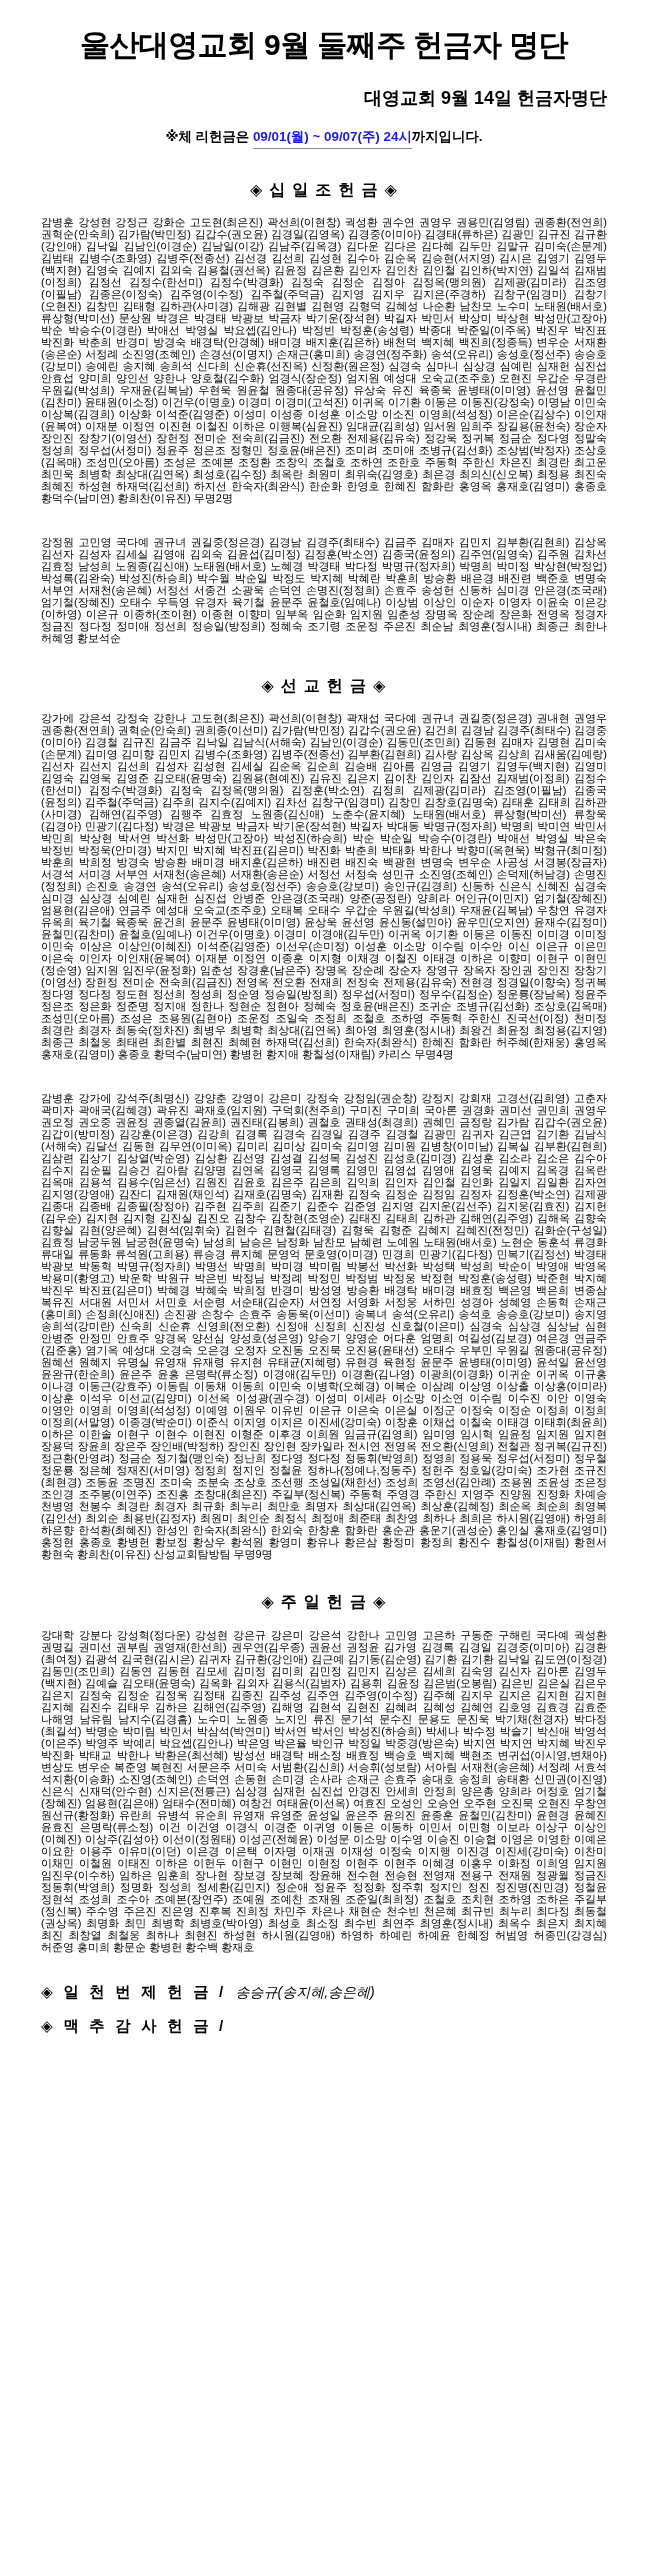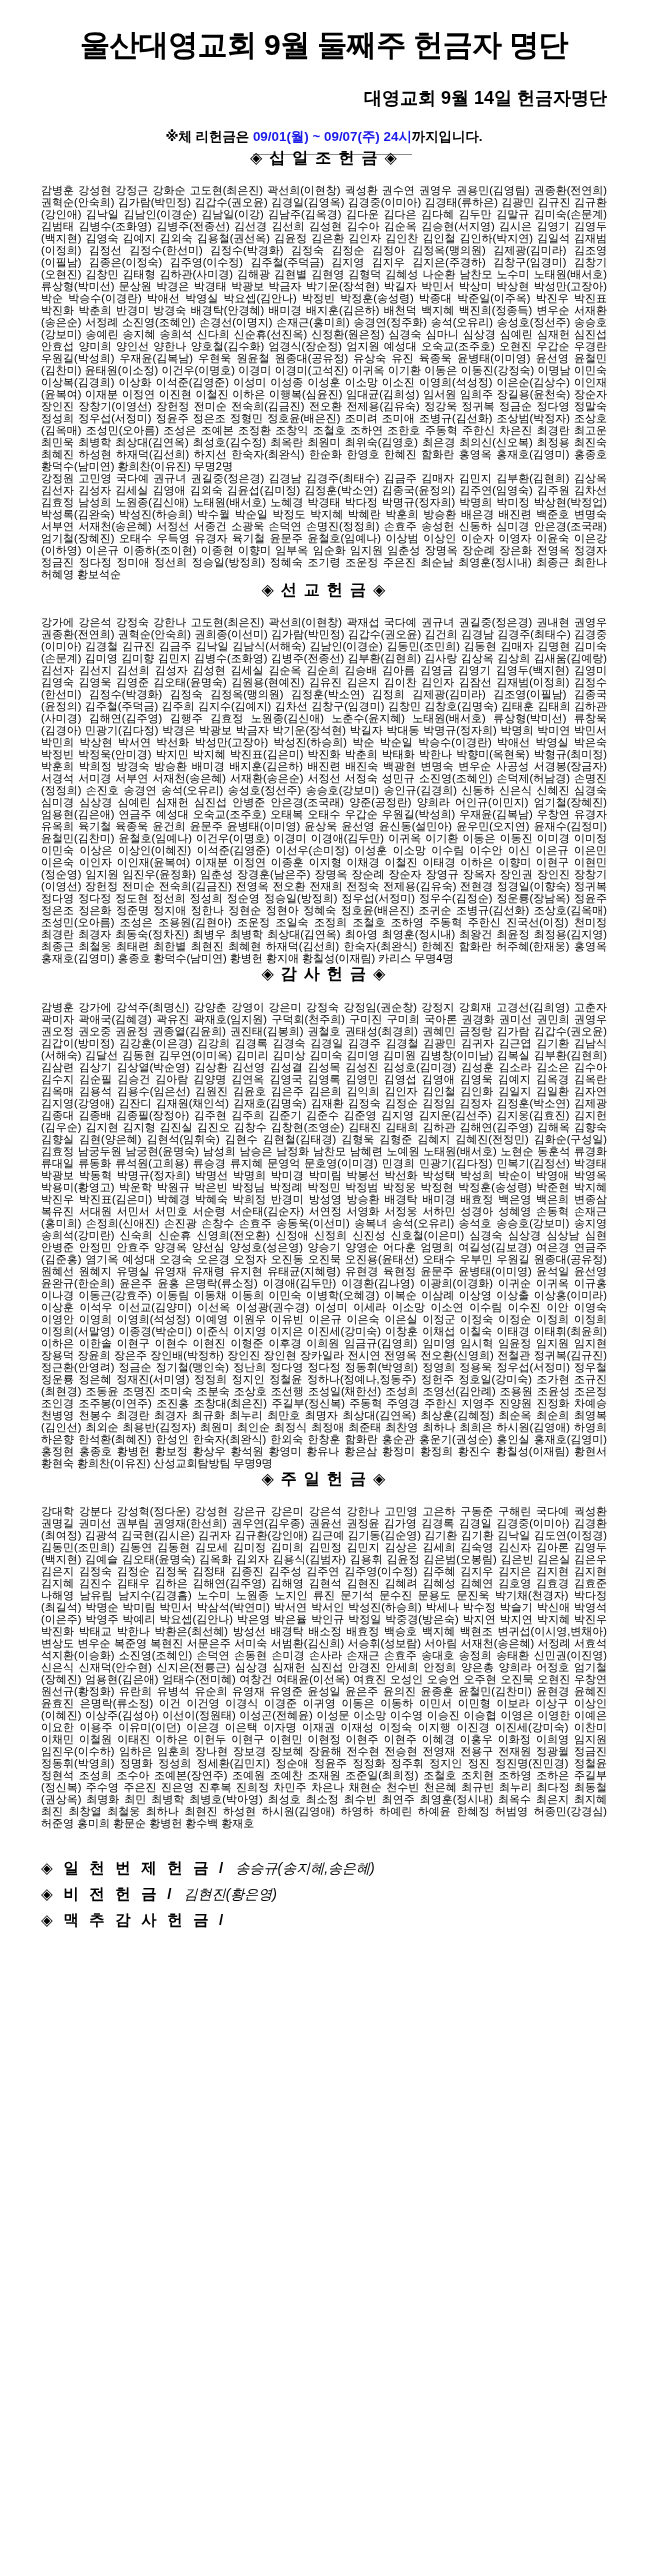--- a/index.html
+++ b/index.html
@@ -28,44 +28,44 @@
   .notes{text-align:center;}
   .note{
     font-size:13.4px;
     font-weight:700;
     line-height:23px;
     margin:0;
   }
   .note .hl{
     color:var(--accent,#1c1cea);
     border-bottom:1.3px solid #8a8a8a;
-    padding-bottom:10px;
+    padding-bottom:4px;
     font-weight:700;
   }
-  .sec{}
+  .sec{margin-top:32px;}
   .sec-title{
     font-size:16px;
     font-weight:800;
     text-align:center;
     letter-spacing:1.3px;
     margin:0 0 15.3px 0;
   }
   .names{
     font-size:11px;
     line-height:12px;
     text-align:justify;
     word-break:keep-all;
     margin:0;
   }
   .specials{margin-top:29px;}
   .special{
     display:flex;
     align-items:baseline;
     gap:9px;
-    margin-top:5px;
+    margin-top:13px;
   }
   .sp-label{
     font-size:15.3px;
     font-weight:800;
     letter-spacing:3.2px;
     white-space:nowrap;
   }
   .sp-names{
     font-size:14px;
     font-weight:400;
@@ -93,39 +93,34 @@
   <section class="sec">
     <p class="names">강정원 고민영 국다예 권규녀 권길중(정은경) 김경남 김경주(최태수) 김금주 김매자 김민지 김부환(김현희) 김상옥 김선자 김성자 김세실 김영애 김외숙 김윤섭(김미정) 김정훈(박소연) 김종국(윤정의) 김주연(임영숙) 김주원 김차선 김효정 남성희 노원종(김신애) 노태원(배서호) 노혜경 박경태 박다정 박명규(정자희) 박명희 박미정 박상현(박정업) 박성록(김완숙) 박성진(하승희) 박수월 박순일 박정도 박지혜 박혜란 박훈희 방승환 배은경 배진련 백준호 변명숙 서부연 서재천(송은혜) 서정선 서종건 소광욱 손덕연 손명진(정정희) 손효주 송성헌 신동하 심미경 안은경(조국래) 엄기철(장혜진) 오태수 우득영 유경자 육기철 윤문주 윤철호(임예나) 이상범 이상인 이순자 이영자 이윤숙 이은강(이하영) 이은규 이종하(조이현) 이종현 이향미 임부옥 임순화 임지원 임춘성 장명옥 장순례 장은화 전영옥 정경자 정금진 정다정 정미애 정선희 정승일(방정희) 정혜숙 조기령 조운정 주은진 최순남 최영훈(정시내) 최종근 최한나 허혜영 황보석순</p>
   </section>
 
   <section class="sec">
     <h3 class="sec-title">◈ 선 교 헌 금 ◈</h3>
     <p class="names">강가에 강은석 강정숙 강한나 고도현(최은진) 곽선희(이현창) 곽재섭 국다예 권규녀 권길중(정은경) 권내현 권영우 권종환(전연희) 권혁순(안숙희) 권희종(이선미) 김가람(박민정) 김갑수(권오윤) 김건희 김경남 김경주(최태수) 김경중(이미아) 김경철 김규진 김금주 김낙일 김남식(서해숙) 김남인(이경순) 김동민(조민희) 김동현 김매자 김명현 김미숙(손문계) 김미영 김미향 김민지 김병수(조화영) 김병주(전종선) 김부환(김현희) 김사랑 김상옥 김상희 김새움(김예랑) 김선자 김선지 김선희 김성자 김성현 김세실 김순옥 김순희 김승배 김아름 김영금 김영기 김영두(백지현) 김영미 김영숙 김영욱 김영준 김오태(윤명숙) 김원용(현예진) 김유진 김은지 김이찬 김인자 김잠선 김재범(이정희) 김정수(한선미) 김정수(박경화) 김정숙 김정옥(맹의원) 김정훈(박소연) 김정희 김제광(김미라) 김조영(이필남) 김종국(윤정의) 김주철(주덕금) 김주희 김지수(김예지) 김차선 김창구(임경미) 김창민 김창호(김명숙) 김태훈 김태희 김하관(사미경) 김해연(김주영) 김행주 김효정 노원종(김신애) 노춘수(윤지혜) 노태원(배서호) 류상형(박미선) 류창욱(김경아) 민광기(김다정) 박경은 박광보 박금자 박기운(장석현) 박길자 박대동 박명규(정자희) 박명희 박미연 박민서 박민희 박상현 박서연 박선화 박성만(고장아) 박성진(하승희) 박순 박순일 박승수(이경란) 박애선 박영실 박은숙 박정빈 박정욱(안미경) 박지민 박지혜 박진표(김은미) 박진화 박춘희 박태화 박한나 박향미(옥현욱) 박형규(최미정) 박훈희 박희정 방경숙 방승환 배미경 배지훈(김은하) 배진련 배진숙 백광현 변명숙 변우순 사공성 서경봉(장금자) 서경석 서미경 서부연 서재천(송은혜) 서재환(송은순) 서정선 서정숙 성민규 소진영(조혜인) 손덕제(허남경) 손명진(정정희) 손진호 송경연 송석(오유리) 송성호(정선주) 송승호(강보미) 송인규(김경희) 신동하 신은식 신혜진 심경숙 심미경 심상경 심예린 심재헌 심진섭 안병준 안은경(조국래) 양준(공정란) 양희라 어인규(이민지) 엄기철(장혜진) 엄용현(김은애) 연금주 예성대 오숙교(조주호) 오태복 오태수 우갑순 우원길(박성희) 우재윤(김복남) 우창연 유경자 유옥희 육기철 육종욱 윤건희 윤문주 윤병태(이미영) 윤상욱 윤선영 윤신동(설민아) 윤우민(오지연) 윤재수(김정미) 윤철민(김찬미) 윤철호(임예나) 이건우(이명호) 이경미 이경애(김두만) 이귀옥 이기환 이동은 이동진 이미경 이미정 이민숙 이상은 이상인(이혜진) 이석준(김영준) 이선우(손미정) 이성훈 이소망 이수림 이수안 이신 이은규 이은민 이은숙 이인자 이인재(윤복여) 이재분 이정연 이종훈 이지형 이채경 이철진 이태경 이하은 이향미 이현구 이현민(정순영) 임지원 임진우(윤정화) 임춘성 장경훈(남은주) 장명옥 장순례 장순자 장영규 장옥자 장인권 장인진 장창기(이영선) 장헌정 전미순 전숙희(김금진) 전영옥 전오환 전재희 전정숙 전제용(김유숙) 전현경 정경일(이향숙) 정귀복 정다영 정다정 정도현 정선희 정성희 정순영 정승일(방정희) 정우섭(서정미) 정우수(김정순) 정운룡(장남옥) 정윤주 정은조 정은화 정준명 정지애 정한나 정현순 정현아 정혜숙 정호윤(배은진) 조귀순 조병규(김선화) 조상호(김옥매) 조성민(오아름) 조성은 조용원(김현아) 조운정 조일숙 조정희 조철호 조하영 주동혁 주한신 진국선(이정) 천미정 최경란 최경자 최동숙(정차진) 최병우 최병학 최상대(김연옥) 최아영 최영훈(정시내) 최왕건 최윤정 최정용(김지영) 최종근 최철웅 최태련 최한별 최현진 최혜현 하재덕(김선희) 한숙자(최완식) 한혜진 함화란 허주혜(한재웅) 홍영옥 홍재호(김영미) 홍종호 황덕수(남미연) 황병헌 황지애 황칠성(이재림) 카리스 무명4명</p>
   </section>
 
   <section class="sec">
-    <h3 class="sec-title">◈ 감 사 헌 금 ◈</h3>
     <p class="names">감병훈 강가에 강석주(최명신) 강양춘 강영이 강은미 강정숙 강정임(권순창) 강정지 강회재 고경선(김희영) 고춘자 곽미자 곽애국(김혜경) 곽유진 곽재호(임지원) 구덕회(천주희) 구미진 구미희 국아론 권경화 권미선 권민희 권영우 권오정 권오중 권윤정 권종열(김윤희) 권진태(김봉희) 권철호 권태성(최경희) 권혜민 금정랑 김가람 김갑수(권오윤) 김갑이(방미정) 김강훈(이은경) 김강희 김경록 김경숙 김경일 김경주 김경철 김광민 김귀자 김근엽 김기환 김남식(서해숙) 김달선 김동현 김무연(이미옥) 김미리 김미상 김미숙 김미영 김미원 김병창(이미남) 김복실 김부환(김현희) 김삼련 김상기 김상열(박순영) 김상환 김선영 김성결 김성목 김성진 김성호(김미경) 김성훈 김소라 김소은 김수아 김수지 김순필 김승건 김아람 김양명 김연옥 김영국 김영록 김영민 김영섭 김영애 김영욱 김예지 김옥경 김옥란 김옥매 김용석 김용수(임은선) 김원진 김윤호 김은주 김은희 김익희 김인자 김인철 김인화 김일지 김일환 김자연 김지영(강영애) 김잔디 김재원(채인석) 김재호(김명숙) 김재환 김정숙 김정순 김정임 김정자 김정훈(박소연) 김제광 김종대 김종배 김종필(장정아) 김주현 김주희 김준기 김준수 김준영 김지영 김지운(김선주) 김지웅(김효진) 김지헌(김우순) 김지현 김지형 김진실 김진오 김창수 김창현(조영순) 김태진 김태희 김하관 김해연(김주영) 김해옥 김향숙 김향실 김현(양은혜) 김현석(임휘숙) 김현수 김현철(김태경) 김형욱 김형준 김혜지 김혜진(전정민) 김화순(구성일) 김효정 남궁두원 남궁현(윤명숙) 남성희 남승은 남정화 남찬모 남혜련 노예원 노태원(배서호) 노현순 동훈석 류경화 류대일 류동화 류석원(고희용) 류승경 류지혜 문영억 문호영(이미경) 민경희 민광기(김다정) 민복기(김정선) 박경태 박광보 박동혁 박명규(정자희) 박명선 박명희 박미경 박미림 박봉선 박선화 박성택 박성희 박순이 박영애 박영옥 박용미(황영고) 박운학 박원규 박은빈 박정님 박정례 박정민 박정범 박정웅 박정현 박정훈(송성령) 박준현 박지혜 박진우 박진표(김은미) 박혜경 박혜숙 박희정 반경미 방성영 방승환 배경탁 배미경 배효정 백은영 백은희 변종삼 복유진 서대원 서민서 서민호 서순령 서순태(김순자) 서연정 서영화 서정웅 서하민 성경아 성혜영 손동혁 손재근(홍미희) 손정희(신애진) 손진광 손창수 손효주 송동욱(이선미) 송복녀 송석(오유리) 송석호 송승호(강보미) 송지영 송희석(강미란) 신숙희 신순휴 신영희(전오환) 신정애 신정희 신진성 신호철(이은미) 심경숙 심상경 심상남 심현 안병준 안정민 안효주 양경옥 양선심 양성호(성은영) 양승기 양영순 어다훈 엄명희 여길성(김보경) 여은경 연금주(김준홍) 염기옥 예성대 오경숙 오은경 오정자 오진동 오진묵 오진용(윤태선) 오태수 우부민 우원길 원종대(공유정) 원혜선 원혜지 유명실 유영재 유재령 유지현 유태균(지혜령) 유현경 육현정 윤문주 윤병태(이미영) 윤석일 윤선영 윤완규(한순희) 윤은주 윤홍 은명락(류소정) 이경애(김두만) 이경환(김나영) 이광희(이경화) 이귀순 이귀옥 이규홍 이나경 이동근(강효주) 이동림 이동채 이동희 이민숙 이병학(오혜경) 이복순 이삼례 이상영 이상출 이상홍(이미라) 이상훈 이석우 이선교(김양미) 이선옥 이성광(권수경) 이성미 이세라 이소망 이소연 이수림 이수진 이안 이영숙 이영안 이영희 이영희(석성정) 이예영 이원우 이유빈 이은규 이은숙 이은실 이정군 이정숙 이정순 이정희 이정희 이정희(서말영) 이종경(박순미) 이준식 이지영 이지은 이진세(강미숙) 이창훈 이채섭 이칠숙 이태경 이태휘(최윤희) 이하은 이한솔 이현구 이현수 이현진 이형준 이후경 이희원 임금규(김영희) 임미영 임시혁 임윤정 임지원 임지현 장용덕 장윤희 장은주 장인배(박정하) 장인진 장인현 장카일라 전시연 전영옥 전오환(신영희) 전철관 정귀복(김규진) 정근환(안영려) 정금순 정기철(맹인숙) 정난희 정다영 정다정 정동휘(박영희) 정영희 정용욱 정우섭(서정미) 정우철 정운룡 정은혜 정재진(서미영) 정정희 정지인 정철윤 정하나(정예나,정동주) 정헌주 정호일(강미숙) 조가현 조규진(최현경) 조동윤 조명진 조미숙 조분숙 조상호 조선행 조성일(채한선) 조성희 조영선(김안례) 조용원 조윤성 조은정 조인경 조주봉(이연주) 조진홍 조창대(최은진) 주길부(정신복) 주동혁 주영경 주한신 지영주 진양원 진정화 차예승 천병영 천봉수 최경란 최경자 최규화 최누리 최만호 최명자 최상대(김연옥) 최상훈(김혜정) 최순옥 최순희 최영복(김인선) 최외순 최용반(김정자) 최원미 최인순 최정식 최정애 최준태 최찬영 최하나 최희은 하시원(김영애) 하영희 하은향 한석환(최혜진) 한성인 한숙자(최완식) 한외숙 한창훈 함화란 홍순관 홍운기(권성순) 홍인실 홍재호(김영미) 홍정현 홍종호 황병헌 황보정 황상우 황석원 황영미 황유나 황은삼 황정미 황정희 황진수 황칠성(이재림) 황현서 황현숙 황희찬(이유진) 산성교회탐방팀 무명9명</p>
   </section>
 
   <section class="sec">
     <h3 class="sec-title">◈ 주 일 헌 금 ◈</h3>
     <p class="names">강대학 강분다 강성혁(정다운) 강성현 강은규 강은미 강은석 강한나 고민영 고은하 구동준 구해린 국다예 궉성환 권명길 권미선 권부림 권영재(한선희) 권우연(김우종) 권윤선 권정윤 김가영 김경록 김경일 김경중(이미아) 김경환(최여정) 김광석 김국현(김시은) 김귀자 김규환(강인애) 김근예 김기동(김순영) 김기환 김기환 김낙일 김도연(이정경) 김동민(조민희) 김동연 김동현 김모세 김미정 김미희 김민정 김민지 김상은 김세희 김숙영 김신자 김아론 김영두(백지현) 김예슬 김오태(윤명숙) 김옥화 김외자 김용식(김범자) 김용휘 김윤정 김은범(오봉림) 김은빈 김은실 김은우 김은지 김정숙 김정순 김정욱 김정태 김종진 김주성 김주연 김주영(이수정) 김주혜 김지우 김지은 김지현 김지현 김지혜 김진수 김태우 김하은 김해연(김주영) 김해영 김현석 김현진 김혜려 김혜성 김혜연 김호영 김효경 김효준 나해영 남유림 남지수(김경흠) 노수미 노원종 노지인 류진 문기석 문수진 문용도 문진욱 박기채(천경자) 박다정(최길석) 박명순 박미림 박민서 박삼석(박연미) 박서연 박서인 박성진(하승희) 박세나 박수정 박슬기 박신애 박영석(이은주) 박영주 박예리 박요셉(김안나) 박은영 박은율 박인규 박정일 박중경(방은숙) 박지연 박지연 박지혜 박진우 박진화 박태교 박한나 박환은(최선혜) 방성선 배경탁 배소정 배효정 백승호 백지혜 백현조 변귀섭(이시영,변채아) 변상도 변우순 복준영 복현진 서문은주 서미숙 서범환(김신희) 서승휘(성보람) 서아림 서재천(송은혜) 서정례 서효석 석지환(이승화) 소진영(조혜인) 손덕연 손동현 손미경 손사라 손재근 손효주 송대호 송정희 송태환 신민권(이진영) 신은식 신재덕(안수현) 신지은(전륭근) 심상경 심재헌 심진섭 안경진 안세희 안정희 양은총 양희라 어정호 엄기철(장혜진) 엄용현(김은애) 엄태수(전미혜) 여창건 여태윤(이선옥) 여효진 오성인 오승언 오주현 오진묵 오현진 우창연 원선규(황정화) 유란희 유병석 유순희 유영재 유영준 윤성일 윤은주 윤의진 윤종훈 윤철민(김찬미) 윤현경 윤혜진 윤효진 은명락(류소정) 이건 이건영 이경식 이경준 이귀영 이동은 이동하 이민서 이민형 이보라 이상구 이상인(이혜진) 이상주(김성아) 이선이(정원태) 이성곤(전혜윤) 이성문 이소망 이수영 이승진 이승협 이영은 이영한 이예은 이요한 이용주 이유미(이던) 이은경 이은택 이자명 이재권 이재성 이정숙 이지행 이진경 이진세(강미숙) 이찬미 이채민 이철원 이태진 이하은 이헌두 이현구 이현민 이현정 이현주 이현주 이혜경 이홍우 이화정 이희영 임지원 임진우(이수하) 임하은 임훈희 장나현 장보경 장보혜 장윤해 전수현 전승현 전영재 전용구 전재원 정광월 정금진 정동휘(박영희) 정명화 정성희 정세환(김민지) 정순애 정윤주 정정화 정주휘 정지인 정진 정진명(진민경) 정철윤 정현석 조성희 조수아 조예본(장연주) 조예원 조예찬 조재원 조준일(최희정) 조철호 조치현 조하영 조하은 주길부(정신복) 주수영 주은진 진은영 진후복 진희정 차민주 차은나 채현순 천수빈 천은혜 최규빈 최누리 최다정 최동철(권상옥) 최명화 최민 최병학 최병호(박아영) 최성호 최소정 최수빈 최연주 최영훈(정시내) 최옥수 최은지 최지혜 최진 최창열 최철웅 최하나 최현진 하성현 하시원(김영애) 하영하 하예린 하예윤 한혜정 허범영 허종민(강경심) 허준영 홍미희 황문순 황병헌 황수백 황재호</p>
   </section>
 
   <div class="specials">
     <div class="special">
       <span class="sp-label">◈ 일 천 번 제 헌 금 /</span>
       <span class="sp-names">송승규(송지혜,송은혜)</span>
     </div>
     <div class="special">
-      <span class="sp-label">◈ 비 전 헌 금 /</span>
-      <span class="sp-names">김현진(황은영)</span>
-    </div>
-    <div class="special">
       <span class="sp-label">◈ 맥 추 감 사 헌 금 /</span>
 
     </div>
 
   </div>
 
 </div>
 
 
 </body></html>

